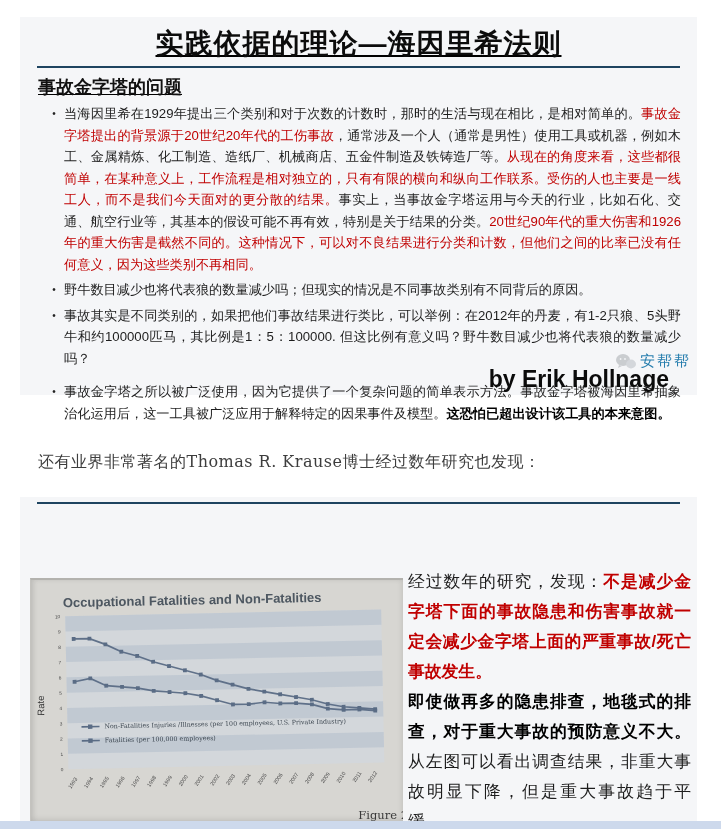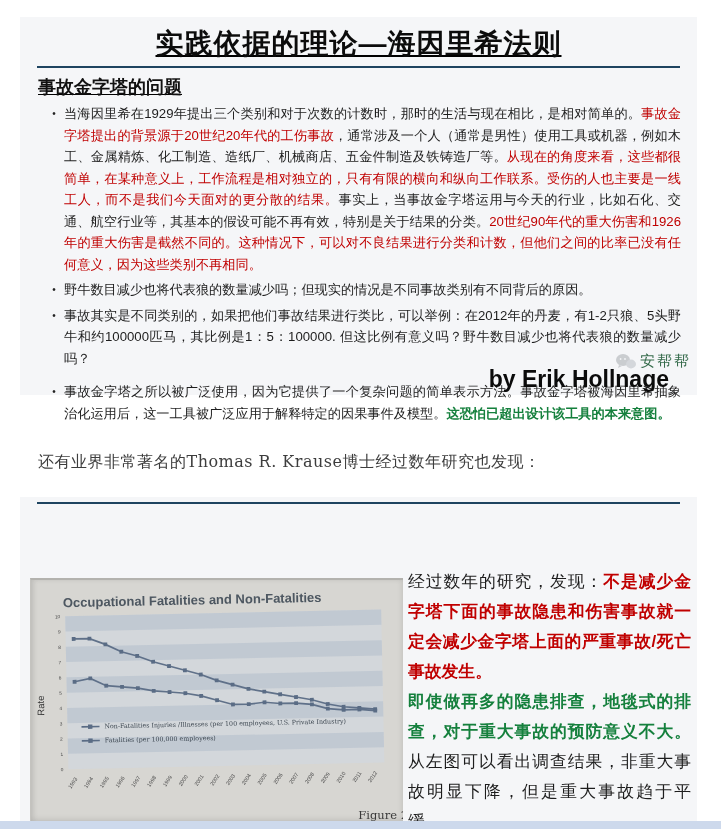--- a/index.html
+++ b/index.html
@@ -20,26 +20,26 @@
   .section-heading{margin:7px 0 0 18px;font-size:18px;font-weight:800;color:#111;}
 
   
   #bullets{position:absolute;left:24px;right:16px;top:86px;}
   .bullet-row{display:flex;margin-bottom:4px;}
   .bullet-row.extra{margin-top:12px;}
   .bullet-dot{flex:0 0 20px;font-size:10px;line-height:21px;color:#222;text-align:center;}
   .bullet-text{flex:1;font-size:13.2px;line-height:21.5px;text-align:justify;}
   .sk{color:#1d1d1d;}
   .sr{color:var(--accent_red,#c00000);}
-  .sb{color:#15803d;font-weight:700;margin-top:32px;}
+  .sb{color:#000000;font-weight:700;margin-top:32px;}
   .srb{color:var(--accent_red,#c00000);font-weight:700;}
 
   
   #watermark{position:absolute;right:6px;top:335px;display:flex;align-items:center;gap:3px;
-             color:#14532d;font-size:15px;letter-spacing:2px;opacity:.85;}
+             color:#0369a1;font-size:15px;letter-spacing:2px;opacity:.85;}
   #watermark svg{display:block;}
   #byline{position:absolute;right:28px;top:349px;font-size:23px;font-weight:800;color:#0b0b0b;}
 
   
   #between{position:absolute;left:38px;top:436px;font-family:"DejaVu Serif", serif;
            font-size:16px;color:#3d3d3d;letter-spacing:.5px;}
 
   
   #photo{position:absolute;left:10px;top:81px;width:372px;height:243px;
          background:var(--photo_paper,#d7d6d2);overflow:hidden;

